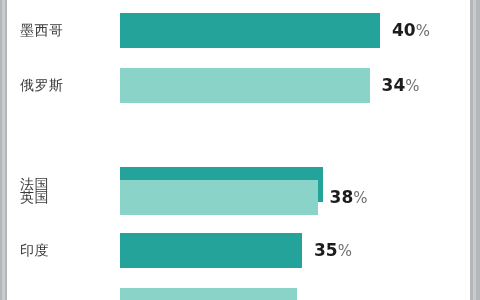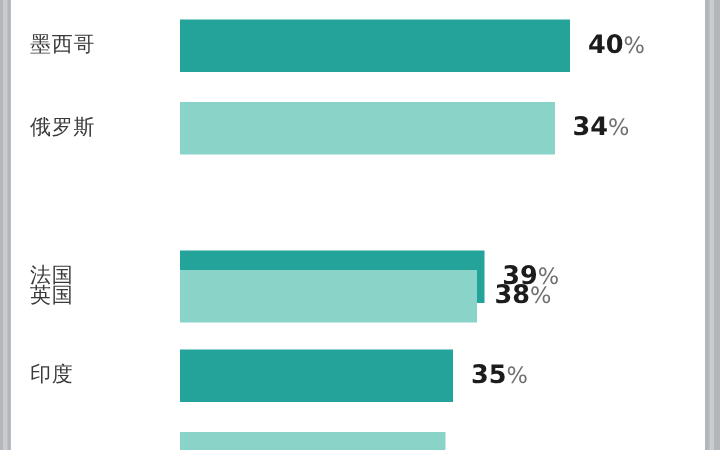--- a/index.html
+++ b/index.html
@@ -124,21 +124,20 @@
         <div class="bar-label">俄罗斯</div>
         <div class="bar-track">
           <div class="bar-fill" style="width: 249.6px; background: rgb(138, 211, 201);"></div>
           <div class="bar-value" style="left: 261.6px;"><span class="num">34</span><span class="pct">%</span></div>
         </div>
       </div>
       <div class="bar-row" style="top: 119px; margin-top: 48px;">
         <div class="bar-label">法国</div>
         <div class="bar-track">
           <div class="bar-fill" style="width: 202.8px; background: rgb(35, 163, 154);"></div>
-          <div class="bar-value" style="left: 214.8px;"><span class="num">39</span><span class="pct">%</span></div>
         </div>
       </div>
       <div class="bar-row" style="top: 180px;">
         <div class="bar-label">英国</div>
         <div class="bar-track">
           <div class="bar-fill" style="width: 197.6px; background: rgb(138, 211, 201);"></div>
           <div class="bar-value" style="left: 209.6px;"><span class="num">38</span><span class="pct">%</span></div>
         </div>
       </div>
       <div class="bar-row" style="top: 233px;">

